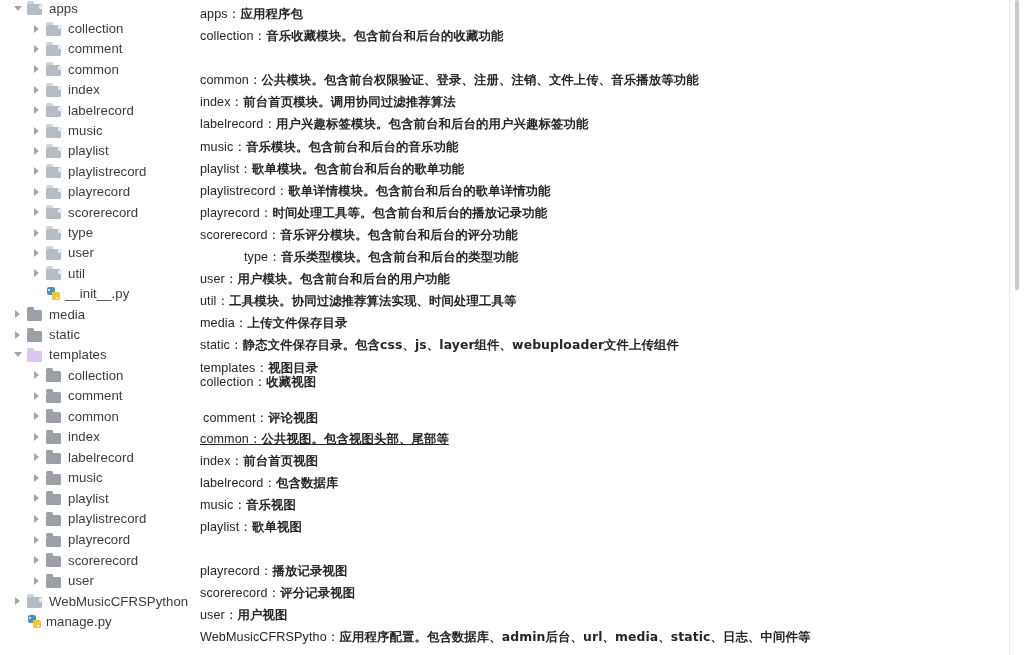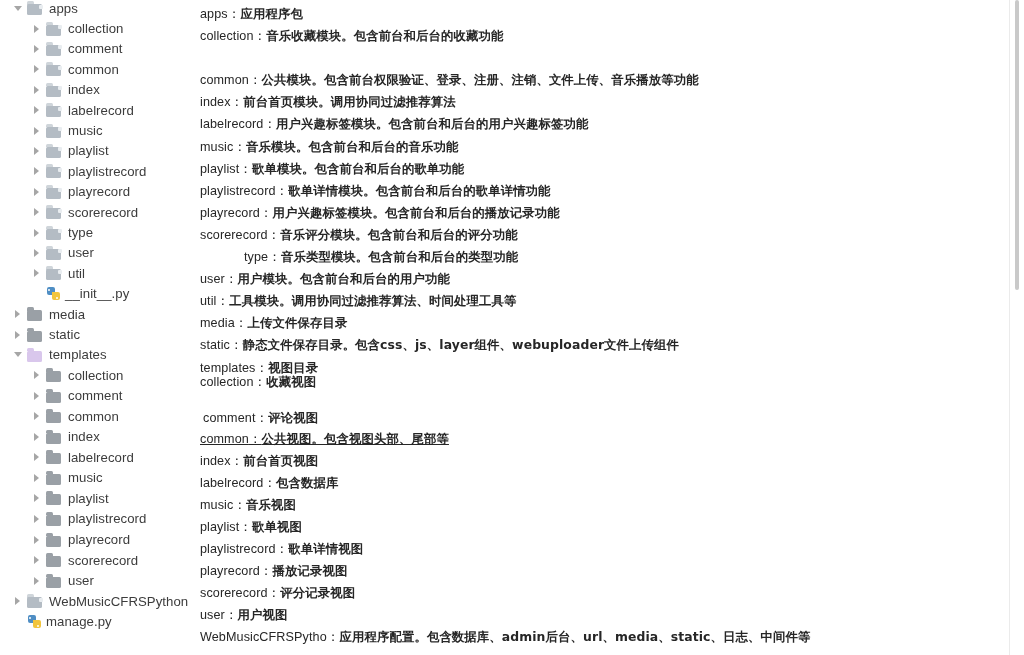--- a/index.html
+++ b/index.html
@@ -388,36 +388,35 @@
 
   <div id="notes">
       <div class="note" style="top: 6px; left: 200px;"><span>apps</span><span>：</span><span class="cn">应用程序包</span></div>
       <div class="note" style="top: 28px; left: 200px;"><span>collection</span><span>：</span><span class="cn">音乐收藏模块。包含前台和后台的收藏功能</span></div>
       <div class="note" style="top: 72px; left: 200px;"><span>common</span><span>：</span><span class="cn">公共模块。包含前台权限验证、登录、注册、注销、文件上传、音乐播放等功能</span></div>
       <div class="note" style="top: 94px; left: 200px;"><span>index</span><span>：</span><span class="cn">前台首页模块。调用协同过滤推荐算法</span></div>
       <div class="note" style="top: 139px; left: 200px;"><span>music</span><span>：</span><span class="cn">音乐模块。包含前台和后台的音乐功能</span></div>
       <div class="note" style="top: 116px; left: 200px;"><span>labelrecord</span><span>：</span><span class="cn">用户兴趣标签模块。包含前台和后台的用户兴趣标签功能</span></div>
       <div class="note" style="top: 161px; left: 200px;"><span>playlist</span><span>：</span><span class="cn">歌单模块。包含前台和后台的歌单功能</span></div>
       <div class="note" style="top: 183px; left: 200px;"><span>playlistrecord</span><span>：</span><span class="cn">歌单详情模块。包含前台和后台的歌单详情功能</span></div>
-      <div class="note" style="top: 205px; left: 200px;"><span>playrecord</span><span>：</span><span class="cn">用户兴趣标签模块。包含前台和后台的播放记录功能</span></div>
+      <div class="note" style="top: 205px; left: 200px;"><span>playrecord</span><span>：</span><span class="cn">时间处理工具等。包含前台和后台的播放记录功能</span></div>
       <div class="note" style="top: 227px; left: 200px;"><span>scorerecord</span><span>：</span><span class="cn">音乐评分模块。包含前台和后台的评分功能</span></div>
       <div class="note" style="top: 249px; left: 200px; margin-left: 44px;"><span>type</span><span>：</span><span class="cn">音乐类型模块。包含前台和后台的类型功能</span></div>
       <div class="note" style="top: 271px; left: 200px;"><span>user</span><span>：</span><span class="cn">用户模块。包含前台和后台的用户功能</span></div>
-      <div class="note" style="top: 293px; left: 200px;"><span>util</span><span>：</span><span class="cn">工具模块。调用协同过滤推荐算法、时间处理工具等</span></div>
+      <div class="note" style="top: 293px; left: 200px;"><span>util</span><span>：</span><span class="cn">工具模块。协同过滤推荐算法实现、时间处理工具等</span></div>
       <div class="note" style="top: 315px; left: 200px;"><span>media</span><span>：</span><span class="cn">上传文件保存目录</span></div>
       <div class="note" style="top: 337px; left: 200px;"><span>static</span><span>：</span><span class="cn">静态文件保存目录。包含css、js、layer组件、webuploader文件上传组件</span></div>
       <div class="note" style="top: 360px; left: 200px;"><span>templates</span><span>：</span><span class="cn">视图目录</span></div>
       <div class="note" style="top: 374px; left: 200px;"><span>collection</span><span>：</span><span class="cn">收藏视图</span></div>
       <div class="note" style="top: 410px; left: 203px;"><span>comment</span><span>：</span><span class="cn">评论视图</span></div>
       <div class="note" style="top: 431px; left: 200px; text-decoration: underline;"><span>common</span><span>：</span><span class="cn">公共视图。包含视图头部、尾部等</span></div>
       <div class="note" style="top: 453px; left: 200px;"><span>index</span><span>：</span><span class="cn">前台首页视图</span></div>
       <div class="note" style="top: 475px; left: 200px;"><span>labelrecord</span><span>：</span><span class="cn">包含数据库</span></div>
       <div class="note" style="top: 497px; left: 200px;"><span>music</span><span>：</span><span class="cn">音乐视图</span></div>
       <div class="note" style="top: 519px; left: 200px; text-align: right;"><span>playlist</span><span>：</span><span class="cn">歌单视图</span></div>
-      <div class="note" style="top: 541px; left: 200px;"><span>playlistrecord</span><span>：</span><span class="cn">歌单详情视图</span></div>
       <div class="note" style="top: 563px; left: 200px;"><span>playrecord</span><span>：</span><span class="cn">播放记录视图</span></div>
       <div class="note" style="top: 585px; left: 200px;"><span>scorerecord</span><span>：</span><span class="cn">评分记录视图</span></div>
       <div class="note" style="top: 607px; left: 200px;"><span>user</span><span>：</span><span class="cn">用户视图</span></div>
       <div class="note" style="top: 629px; left: 200px;"><span>WebMusicCFRSPytho</span><span>：</span><span class="cn">应用程序配置。包含数据库、admin后台、url、media、static、日志、中间件等</span></div>
     </div>
 
   <div id="sbtrack">
     <div id="sbthumb" style="top: 0px; height: 290px;"></div>
   </div>
 

